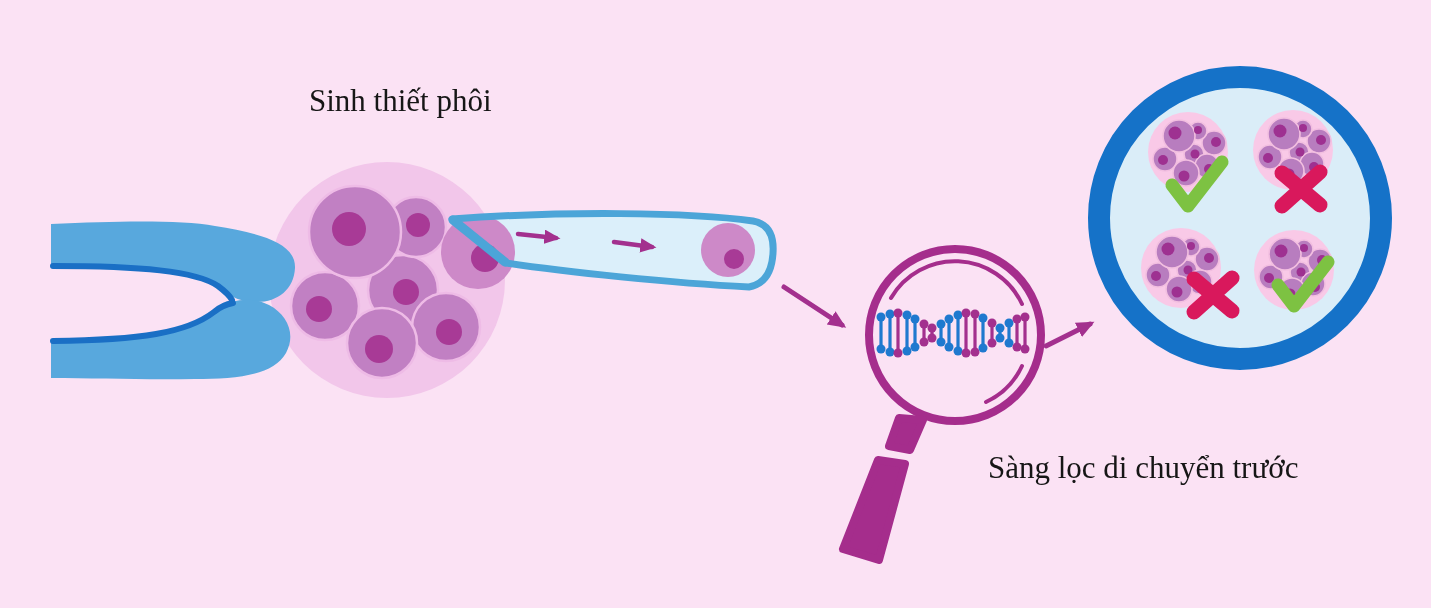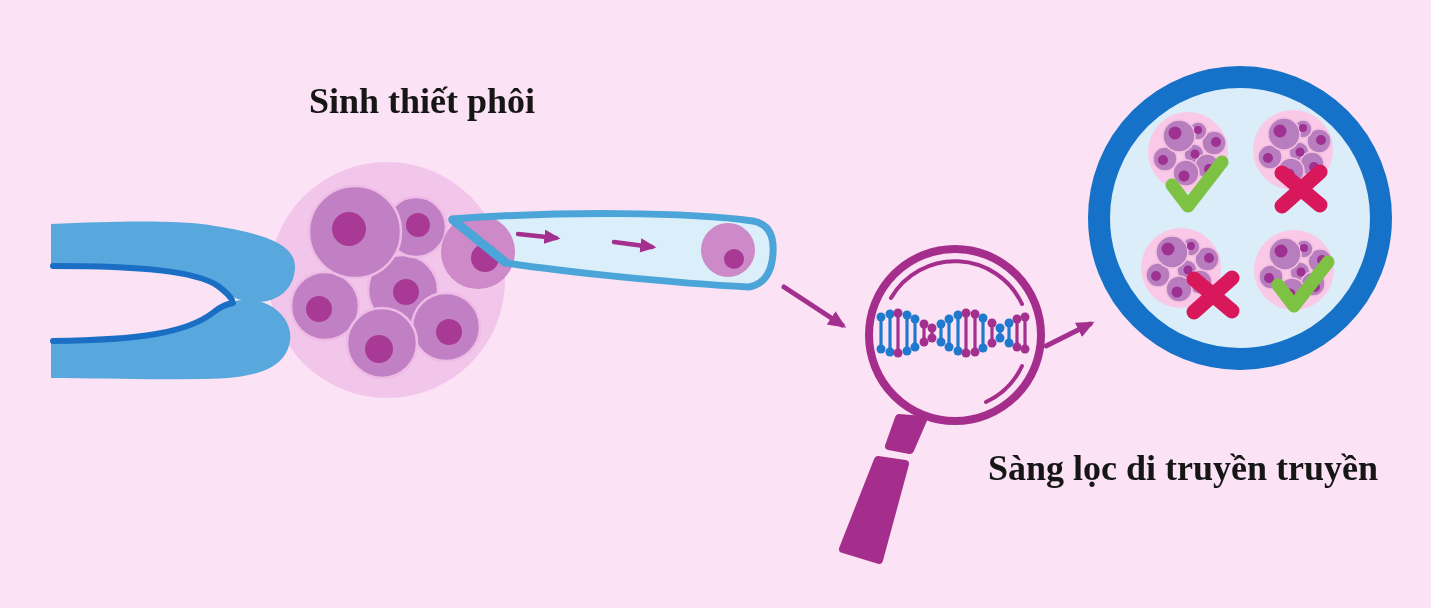--- a/index.html
+++ b/index.html
@@ -7,22 +7,22 @@
     position:relative;
     width:1431px;height:608px;
     background:var(--bg,#fbe2f4);
     overflow:hidden;
     font-family:"Liberation Serif","DejaVu Serif",serif;
   }
   svg{position:absolute;left:0;top:0;}
   .label{
     position:absolute;
     color:var(--text,#161616);
-    font-weight:700;
-    font-size:36px;
+    font-weight:400;
+    font-size:31px;
     line-height:38px;
     white-space:nowrap;
   }
   #label-biopsy{left:309px;top:82px;}
   #label-screening{left:988px;top:449px;}
 
   
   .f-forceps{fill:var(--forceps-blue);}
   .s-forceps-line{stroke:var(--forceps-dark);stroke-width:6;fill:none;stroke-linecap:round;}
   
@@ -229,16 +229,16 @@
           <path class="s-cross" d="M-19,-15 L19,17 M19,-16 L-19,18"></path>
         </g>
       <g transform="translate(1302,286)">
           <path class="s-check" d="M-24,-1 L-8,20 L26,-24"></path>
         </g>
     </g>
   </svg>
 
   <div id="label-biopsy" class="label">Sinh thiết phôi</div>
   <div id="label-screening" class="label">
-    <div>Sàng lọc di truyền truyền</div>
+    <div>Sàng lọc di chuyển trước</div>
   </div>
 
 </div>
 
 </body></html>

